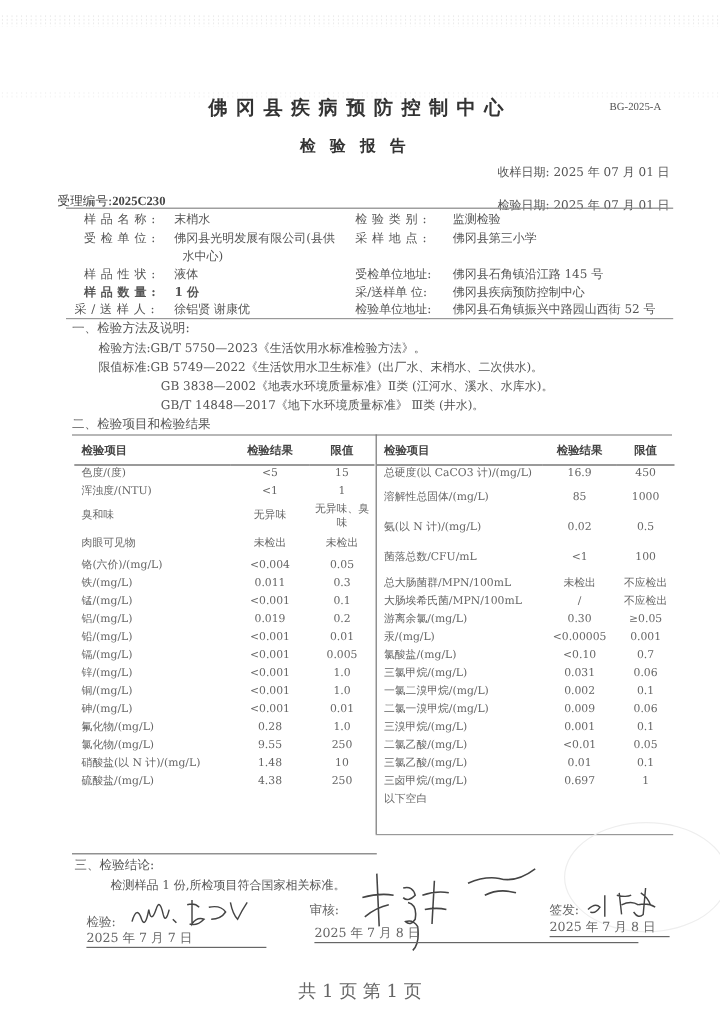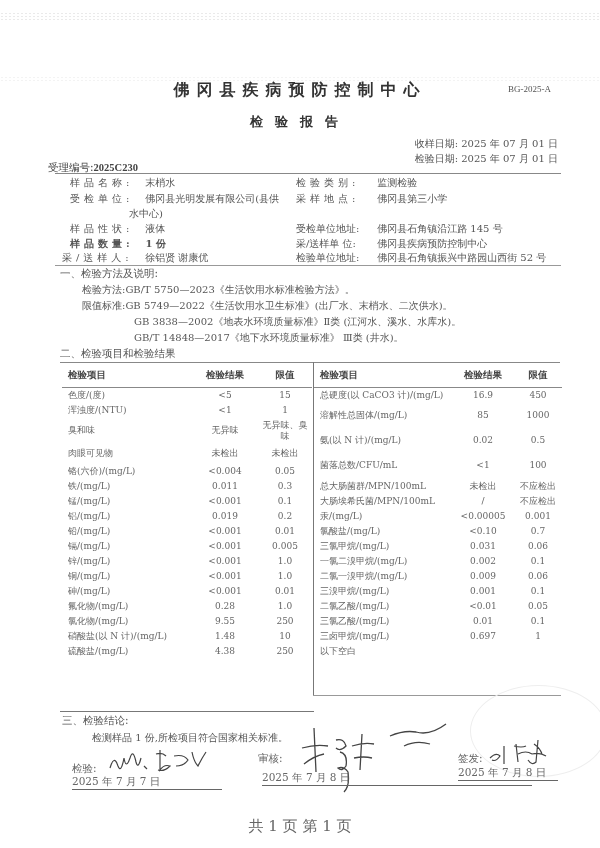--- a/index.html
+++ b/index.html
@@ -41,39 +41,39 @@
 <div class="noise" style="top:76px;height:6px;opacity:0.3;"></div>
 
 <div class="abs org-title">佛冈县疾病预防控制中心</div>
 <div class="abs form-code">BG-2025-A</div>
 <div class="abs doc-title">检验报告</div>
 
 <div class="abs date-line" style="top:137px;">
   <span>收样日期:</span>
   <span>2025 年 07 月 01 日</span>
 </div>
-<div class="abs date-line" style="top:152px;">
+<div class="abs date-line" style="top:164px;">
   <span>检验日期:</span>
   <span>2025 年 07 月 01 日</span>
 </div>
 
 <div class="abs accept">
   <span>受理编号:</span><b>2025C230</b>
 </div>
 <div class="hline" style="left:55px;top:173px;width:506px;"></div>
 
 <div class="info-row" style="left:70px;top:176px;">
   <span class="lbl" style="width:72px">样品名称:</span>
   <span>末梢水</span>
 </div>
 <div class="info-row" style="left:70px;top:192px;">
   <span class="lbl" style="width:72px">受检单位:</span>
   <span>佛冈县光明发展有限公司(县供</span>
 </div>
-<div class="info-row" style="left:129px;top:207px;">水中心)</div>
+<div class="info-row" style="left:152px;top:207px;">水中心)</div>
 <div class="info-row" style="left:70px;top:222px;">
   <span class="lbl" style="width:72px">样品性状:</span>
   <span>液体</span>
 </div>
 <div class="info-row" style="left:70px;top:237px;font-weight:bold;">
   <span class="lbl" style="width:72px">样品数量:</span>
   <span>1 份</span>
 </div>
 <div class="info-row" style="left:62px;top:251px;">
   <span class="lbl" style="width:80px">采/送样人:</span>
@@ -259,20 +259,25 @@
         <td class="item">总大肠菌群/MPN/100mL</td>
         <td>未检出</td>
         <td>不应检出</td>
       </tr>
     <tr style="height:15px">
         <td class="item">大肠埃希氏菌/MPN/100mL</td>
         <td>/</td>
         <td>不应检出</td>
       </tr>
     <tr style="height:15px">
+        <td class="item">游离余氯/(mg/L)</td>
+        <td>0.30</td>
+        <td>≥0.05</td>
+      </tr>
+    <tr style="height:15px">
         <td class="item">汞/(mg/L)</td>
         <td>&lt;0.00005</td>
         <td>0.001</td>
       </tr>
     <tr style="height:15px">
         <td class="item">氯酸盐/(mg/L)</td>
         <td>&lt;0.10</td>
         <td>0.7</td>
       </tr>
     <tr style="height:15px">

